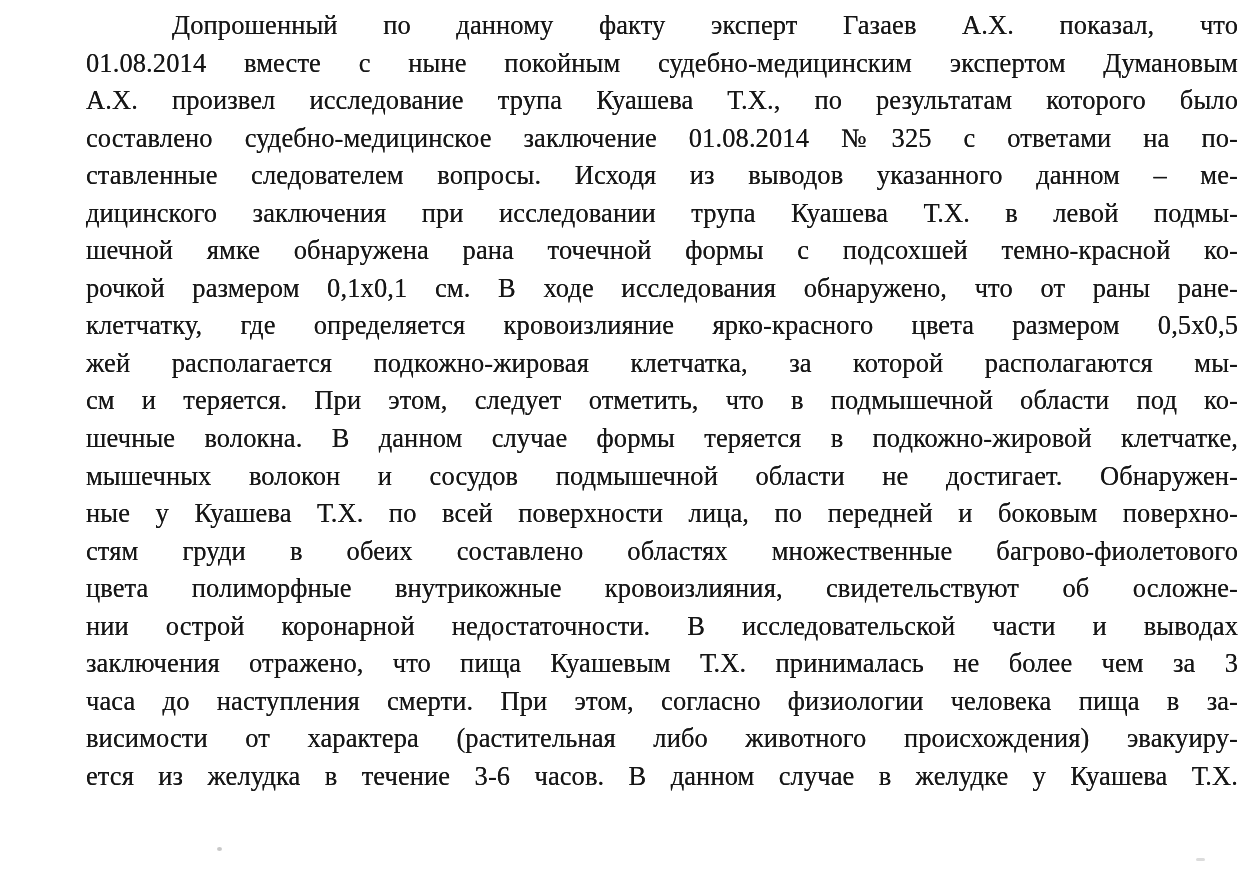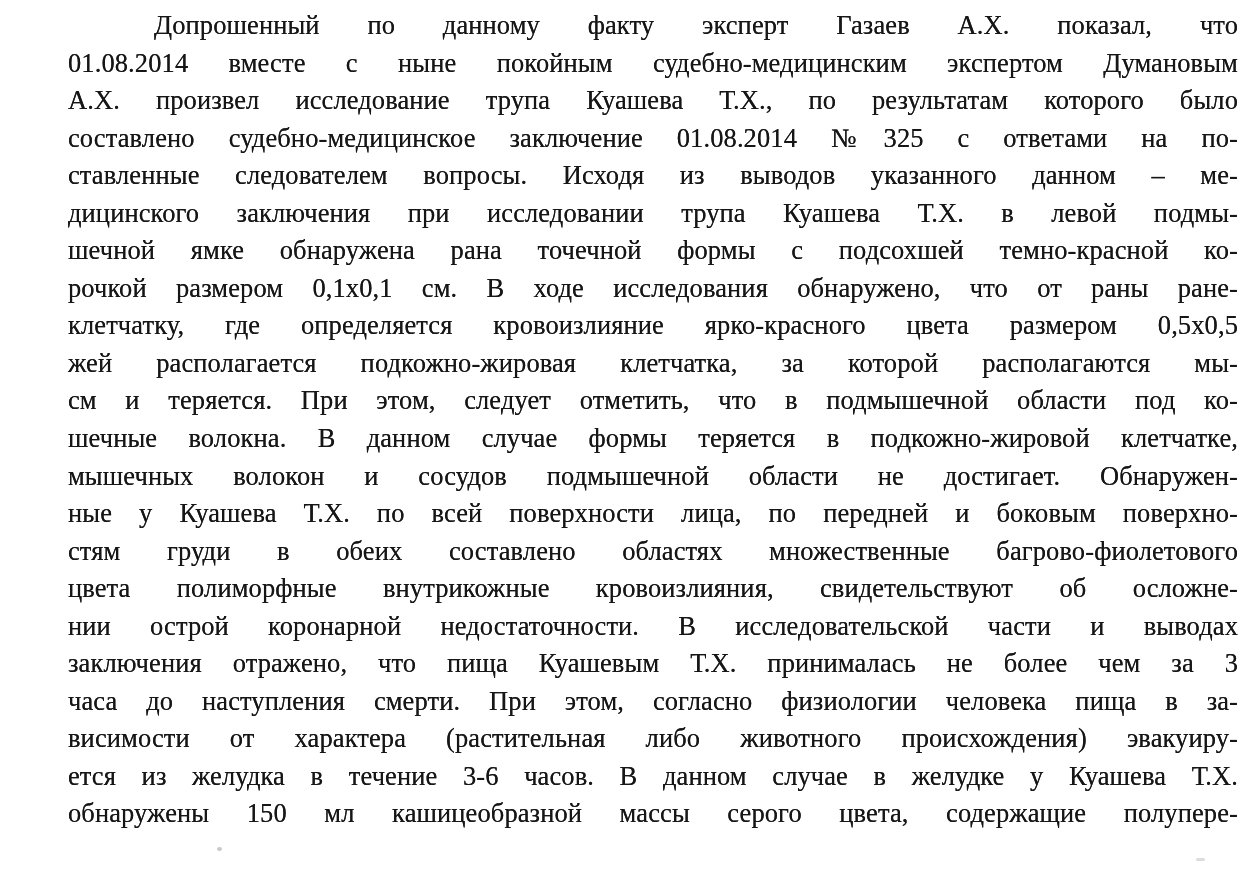--- a/index.html
+++ b/index.html
@@ -11,21 +11,21 @@
     width: 1248px;
     height: 872px;
     overflow: hidden;
     font-family: "Liberation Serif", "DejaVu Serif", serif;
   }
   .page {
     position: relative;
     box-sizing: border-box;
     width: 1248px;
     height: 872px;
-    padding: 7px 10px 0 68px;
+    padding: 7px 10px 0 86px;
     background: #ffffff;
   }
   .text-block {
     width: 100%;
   }
   .text-line {
     font-size: 26.5px;
     line-height: 37.55px;
     color: #161616;
     text-align: justify;
@@ -66,17 +66,16 @@
     <div class="text-line">шечные волокна. В данном случае формы теряется в подкожно-жировой клетчатке,</div>
     <div class="text-line">мышечных волокон и сосудов подмышечной области не достигает. Обнаружен-</div>
     <div class="text-line">ные у Куашева Т.Х. по всей поверхности лица, по передней и боковым поверхно-</div>
     <div class="text-line">стям груди в обеих составлено областях множественные багрово-фиолетового</div>
     <div class="text-line">цвета полиморфные внутрикожные кровоизлияния, свидетельствуют об осложне-</div>
     <div class="text-line">нии острой коронарной недостаточности. В исследовательской части и выводах</div>
     <div class="text-line">заключения отражено, что пища Куашевым Т.Х. принималась не более чем за 3</div>
     <div class="text-line">часа до наступления смерти. При этом, согласно физиологии человека пища в за-</div>
     <div class="text-line">висимости от характера (растительная либо животного происхождения) эвакуиру-</div>
     <div class="text-line">ется из желудка в течение 3-6 часов. В данном случае в желудке у Куашева Т.Х.</div>
-    <div class="text-line">обнаружены 150 мл кашицеобразной массы серого цвета, содержащие полупере-</div>
   </div>
   <div class="scan-speck speck-a"></div>
   <div class="scan-speck speck-b"></div>
 </div>
 
 </body></html>

